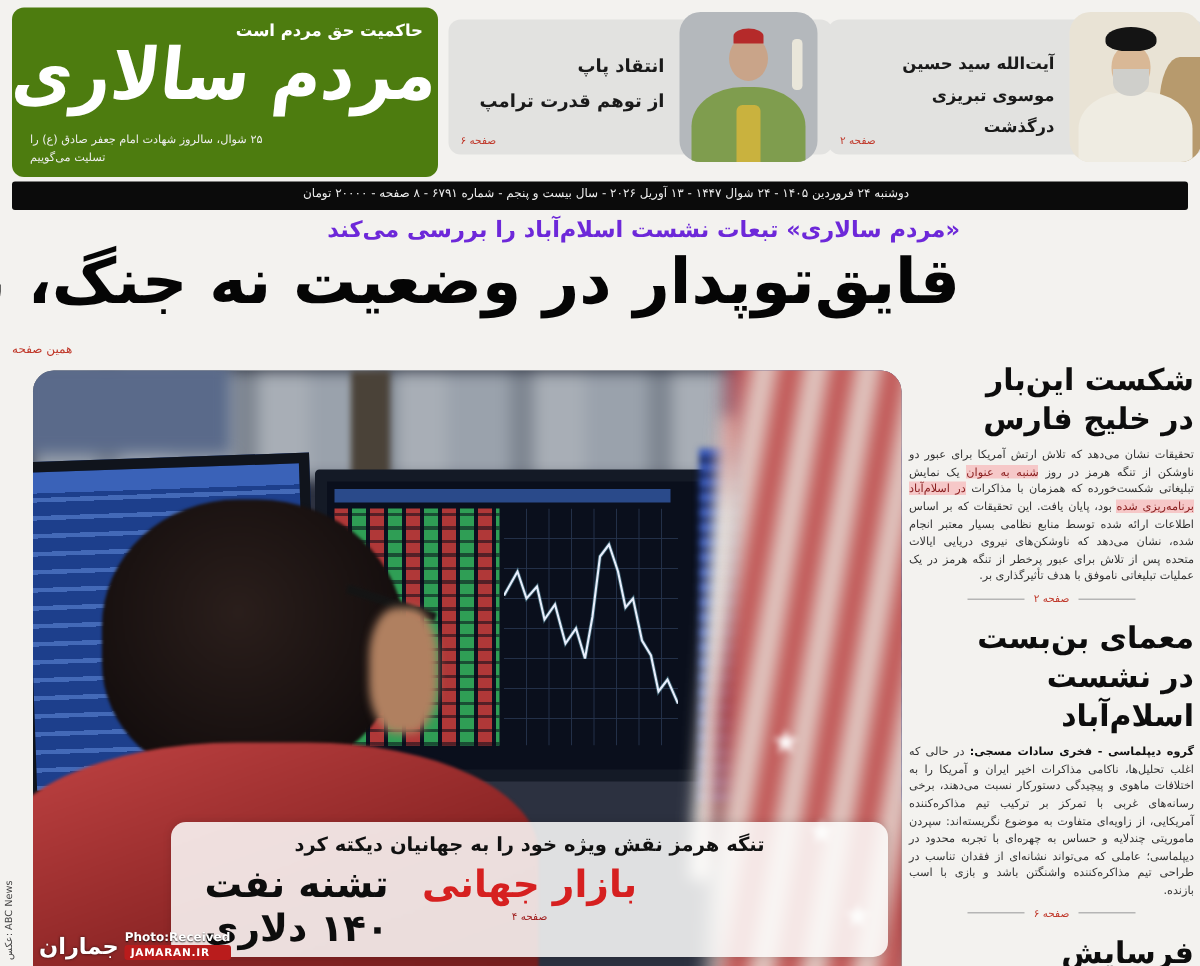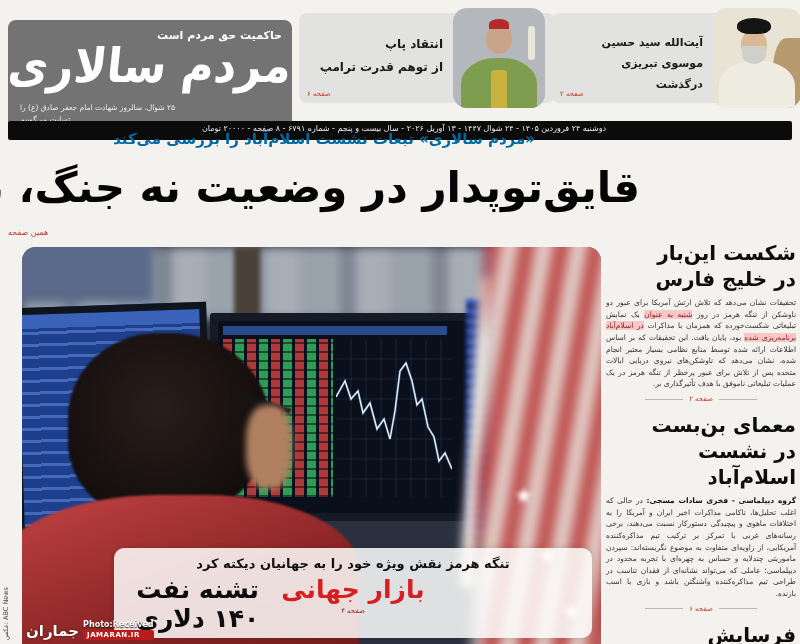--- a/index.html
+++ b/index.html
@@ -1,20 +1,20 @@
 <!DOCTYPE html>
 <html lang="fa"><head>
 <meta charset="utf-8">
 <style>
   html,body{margin:0;padding:0;}
   .page{position:relative;width:800px;height:644px;background:#f3f2ef;overflow:hidden;
         font-family:"DejaVu Sans",sans-serif;}
 
   
-  .masthead{position:absolute;left:8px;top:20px;width:284px;height:113px;background:#737373;
+  .masthead{position:absolute;left:8px;top:5px;width:284px;height:113px;background:#4d7c0f;
             border-radius:8px;color:#fff;}
   .masthead .tagline{position:absolute;top:9px;right:10px;font-size:11px;font-weight:bold;direction:rtl;}
   .masthead .title{position:absolute;top:20px;left:0;right:0;text-align:center;font-size:44px;
                    font-weight:bold;direction:rtl;transform:skewX(-6deg) scaleY(1.08);white-space:nowrap;}
   .masthead .condolence{position:absolute;left:12px;bottom:7px;font-size:7.5px;line-height:1.6;
                         direction:rtl;text-align:left;color:#eee;}
 
   
   .topbox{position:absolute;top:13px;height:90px;background:#e2e2e0;border-radius:8px;}
   .topbox.pope{left:299px;width:246px;padding-left:10px;}
@@ -40,22 +40,22 @@
   .c-head{left:28px;top:22px;width:26px;height:30px;background:#d9b896;border-radius:48%;}
   .c-beard{left:29px;top:38px;width:24px;height:18px;background:#cfcfcb;border-radius:0 0 50% 50%;}
   .c-turban{left:24px;top:10px;width:34px;height:16px;background:#141414;border-radius:50% 50% 40% 40%;}
 
   
   .datebar{position:absolute;left:8px;top:121px;width:784px;height:19px;background:#0b0b0b;
            border-radius:2px;color:#ededed;font-size:8px;line-height:15px;direction:rtl;
            text-align:center;padding:0 0 0 8px;box-sizing:border-box;white-space:nowrap;}
 
   
-  .kicker{position:absolute;left:8px;top:130px;width:632px;text-align:center;direction:rtl;
-          font-size:15px;font-weight:bold;color:#0369a1;}
+  .kicker{position:absolute;left:8px;top:144px;width:632px;text-align:right;direction:rtl;
+          font-size:15px;font-weight:bold;color:#6d28d9;}
   .headline{position:absolute;left:8px;top:163px;width:632px;text-align:center;direction:rtl;
             font-size:42px;font-weight:900;color:#050505;letter-spacing:-1px;white-space:nowrap;}
   .pageref{position:absolute;left:8px;top:228px;font-size:8px;color:#c0392b;direction:rtl;}
 
   
   .photo{position:absolute;left:22px;top:247px;width:579px;height:397px;background:#2c3140;
          border-radius:14px 14px 0 0;overflow:hidden;}
   .photo *{position:absolute;}
   .ph-wall{left:0;top:0;right:0;height:72px;
            background:repeating-linear-gradient(90deg,#9aa2ac 0 42px,#7d8590 42px 58px,#a8aeb6 58px 92px);

